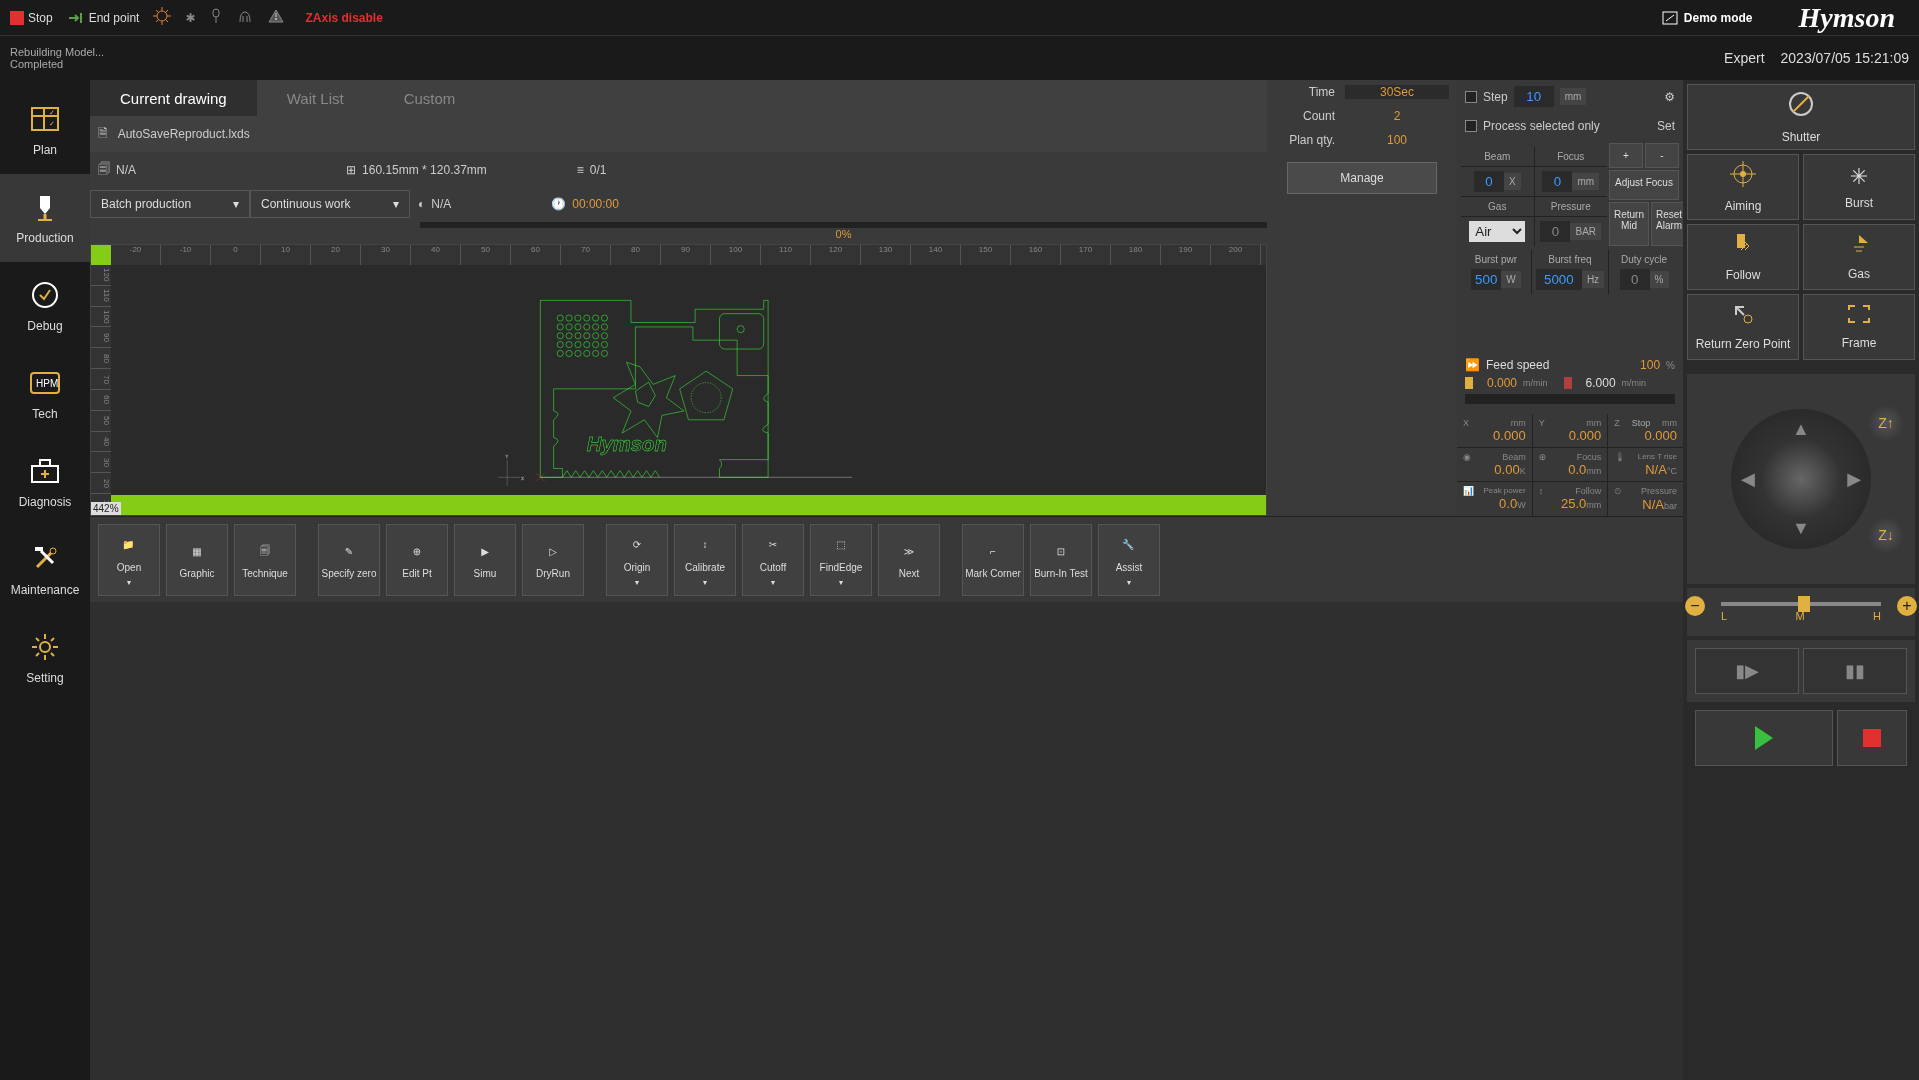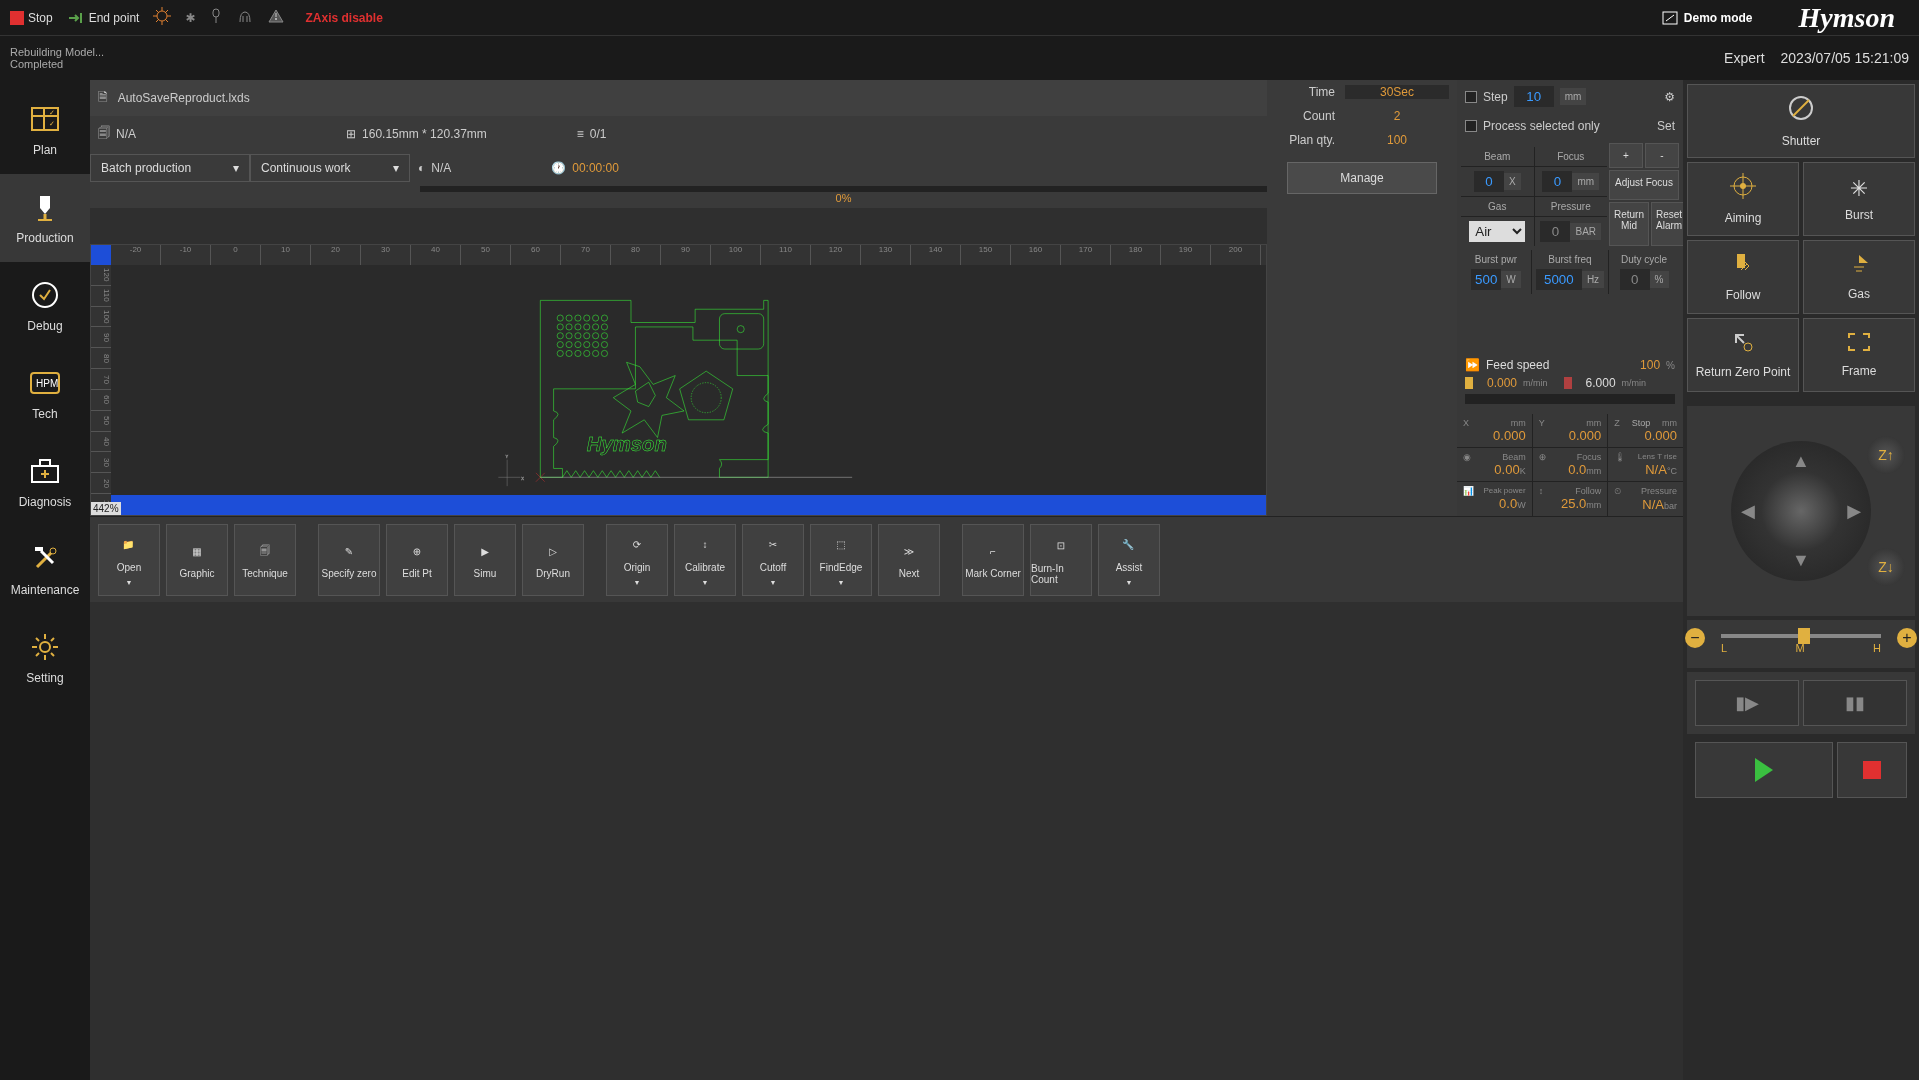--- a/index.html
+++ b/index.html
@@ -29,21 +29,21 @@
 .tab.active { color: #fff; background: #2f2f2f; }
 .file-row { height: 36px; display: flex; align-items: center; background: #404040; padding: 0 8px; gap: 10px; }
 .file-ico { color: #ccc; }
 .info-row { height: 36px; display: flex; align-items: center; background: #3a3a3a; padding: 0 8px; gap: 30px; }
 .info-seg { display: flex; align-items: center; gap: 6px; }
 .orange-num { color: #e09a3a; }
 .prod-row { height: 32px; display: flex; align-items: center; background: #3a3a3a; }
 .dropdown { background: #3a3a3a; border: 1px solid #555; padding: 4px 10px; color: #ddd; width: 160px; height: 28px; display: flex; align-items: center; justify-content: space-between; }
 .progress-bar { height: 6px; background: #222; }
 .progress-txt { text-align: center; color: #e09a3a; font-size: 11px; }
-.canvas-wrap { flex: 1; background: #1d4ed8; position: relative; border: 1px solid #444; margin-top: 36px; }
+.canvas-wrap { flex: 1; background: #84cc16; position: relative; border: 1px solid #444; }
 .ruler-h { position: absolute; top: 0; left: 20px; right: 0; height: 20px; background: #333; font-size: 8px; color: #888; display: flex; }
 .ruler-h span { width: 50px; text-align: center; border-right: 1px solid #555; }
 .ruler-v { position: absolute; top: 20px; left: 0; width: 20px; bottom: 0; background: #333; font-size: 8px; color: #888; display: flex; flex-direction: column; }
 .ruler-v span { height: 50px; writing-mode: vertical-rl; text-align: center; border-bottom: 1px solid #555; }
 .canvas { position: absolute; top: 20px; left: 20px; right: 0; bottom: 20px; background: #2a2a2a; }
 .green-shape { stroke: #3aff3a; fill: none; stroke-width: 1.2; }
 .zoom-lbl { position: absolute; bottom: 0; left: 0; background: #ddd; color: #222; padding: 1px 2px; font-size: 10px; }
 .bottom-toolbar { height: 86px; background: #383838; display: flex; align-items: center; gap: 6px; padding: 0 8px; border-top: 1px solid #222; }
 .bt-btn { background: #404040; border: 1px solid #555; width: 62px; height: 72px; display: flex; flex-direction: column; align-items: center; justify-content: center; gap: 6px; color: #ddd; font-size: 10px; cursor: pointer; }
 .bt-btn .bic { height: 22px; display: flex; align-items: center; }
@@ -67,21 +67,21 @@
 .act-btn { background: #444; border: 1px solid #555; padding: 6px 4px; font-size: 10px; color: #ddd; cursor: pointer; text-align: center; }
 .feed-panel { background: #383838; padding: 6px 8px; margin-top: auto; }
 .feed-row { display: flex; align-items: center; gap: 6px; margin: 4px 0; }
 .feed-val { color: #e09a3a; margin-left: auto; }
 .feed-lbl { color: #ddd; }
 .coord-grid { display: grid; grid-template-columns: 1fr 1fr 1fr; background: #222; gap: 1px; }
 .coord-cell { background: #383838; padding: 4px 6px; display: flex; flex-direction: column; align-items: flex-end; }
 .coord-h { font-size: 9px; color: #888; width: 100%; display: flex; justify-content: space-between; }
 .coord-v { color: #e09a3a; font-size: 13px; }
 .right-panel { width: 236px; background: #2a2a2a; display: flex; flex-direction: column; gap: 4px; padding: 4px; }
-.rp-btn { background: #383838; border: 1px solid #555; display: flex; flex-direction: column; align-items: center; justify-content: center; height: 74px; color: #ddd; cursor: pointer; gap: 6px; }
+.rp-btn { background: #383838; border: 1px solid #555; display: flex; flex-direction: column; align-items: center; justify-content: center; height: 66px; color: #ddd; cursor: pointer; gap: 6px; }
 .rp-btn.full { width: 100%; }
 .rp-grid { display: grid; grid-template-columns: 1fr 1fr; gap: 4px; }
 .rp-ico { font-size: 22px; }
 .yellow { color: #e0b040; }
 .jog-panel { background: #383838; height: 210px; display: flex; align-items: center; justify-content: center; position: relative; margin-top: 10px; }
 .jog-circle { width: 140px; height: 140px; border-radius: 50%; background: radial-gradient(circle, #666 0%, #333 40%, #222 100%); position: relative; }
 .jog-arrow { position: absolute; color: #888; font-size: 18px; cursor: pointer; }
 .jog-arrow.up { top: 10px; left: 50%; transform: translateX(-50%); }
 .jog-arrow.down { bottom: 10px; left: 50%; transform: translateX(-50%); }
 .jog-arrow.lft { left: 10px; top: 50%; transform: translateY(-50%); }
@@ -257,20 +257,25 @@
             </g>
           </svg>
         </span>
       <span class="side-lab">Setting</span>
     </div>
   </div>
 
   <div class="center">
     <div class="center-upper">
       <div class="center-main">
+        <div class="tabbar">
+          <div class="tab active">Current drawing</div>
+          <div class="tab">Wait List</div>
+          <div class="tab">Custom</div>
+        </div>
         <div class="file-row">
           <span class="file-ico">🗎</span>
           <span>AutoSaveReproduct.lxds</span>
         </div>
         <div class="info-row">
           <div class="info-seg">
               <span class="file-ico">🗐</span>
               <span>N/A</span>
             </div>
           <div class="info-seg" style="margin-left:180px">
@@ -658,21 +663,21 @@
           <span class="bic">≫</span>
           <span>Next</span>
         </div>
       <div style="width:10px"></div>
       <div class="bt-btn">
           <span class="bic">⌐</span>
           <span>Mark Corner</span>
         </div>
       <div class="bt-btn">
           <span class="bic">⊡</span>
-          <span>Burn-In Count</span>
+          <span>Burn-In Test</span>
         </div>
       <div class="bt-btn">
           <span class="bic">🔧</span>
           <span>Assist</span>
           <span style="font-size:7px">▼</span>
         </div>
     </div>
   </div>
 
   <div class="right-panel">

